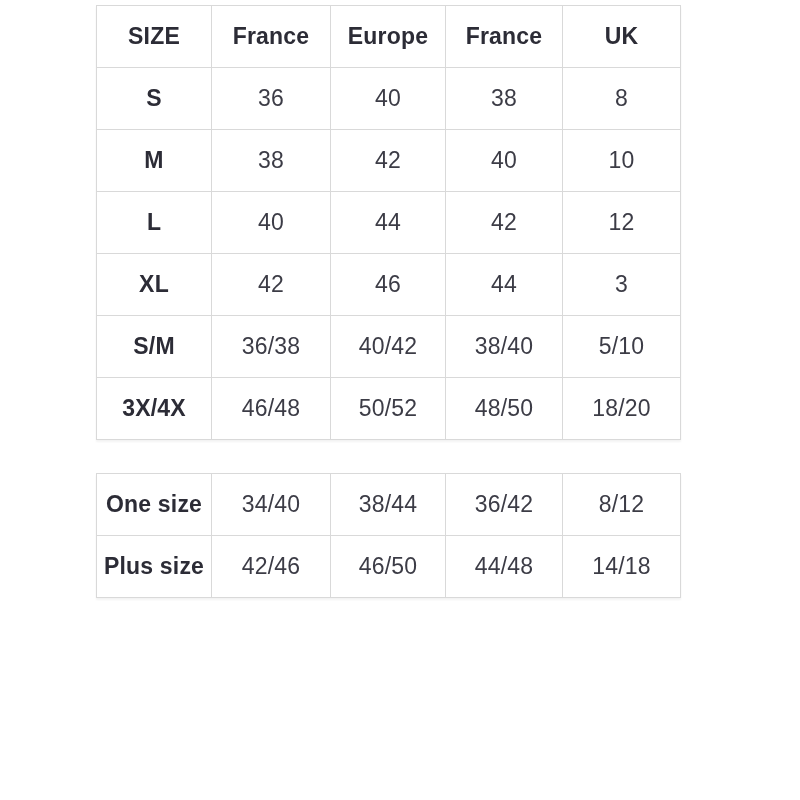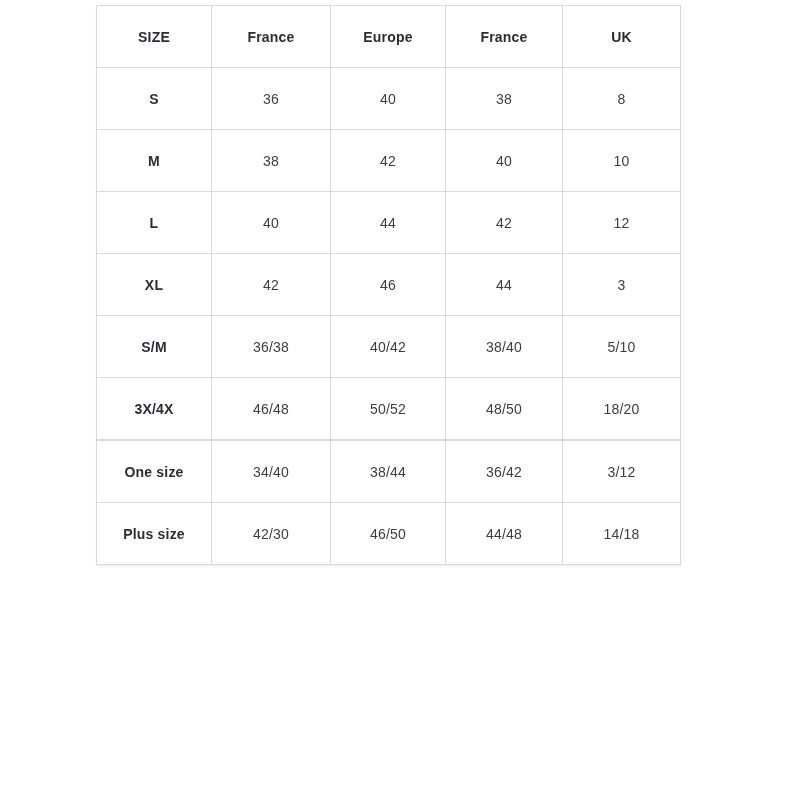--- a/index.html
+++ b/index.html
@@ -22,29 +22,30 @@
     width:584px;
   }
   table.size-table{
     border-collapse:collapse;
     table-layout:fixed;
     width:584px;
     background:#ffffff;
     box-shadow:0 2px 2px rgba(0,0,0,0.05);
   }
   table.size-table.secondary{
+    margin-top:33px;
   }
   .size-table th,
   .size-table td{
     border:1px solid var(--border);
     height:61px;
     padding:0;
     text-align:center;
     vertical-align:middle;
-    font-size:14px;
+    font-size:23px;
     font-weight:400;
     color:var(--text);
     letter-spacing:0.2px;
   }
   .size-table th{
     font-weight:700;
     color:var(--label);
   }
   .size-table td.label{
     font-weight:700;
@@ -126,25 +127,25 @@
         <col style="width:115px">
         <col style="width:117px">
         <col style="width:118px">
     </colgroup>
     <tbody>
         <tr>
           <td class="label">One size</td>
           <td>34/40</td>
           <td>38/44</td>
           <td>36/42</td>
-          <td>3/12</td>
+          <td>8/12</td>
         </tr>
         <tr>
           <td class="label">Plus size</td>
-          <td>42/30</td>
+          <td>42/46</td>
           <td>46/50</td>
           <td>44/48</td>
           <td>14/18</td>
         </tr>
       </tbody>
   </table>
 
 </div>
 
 </body></html>

